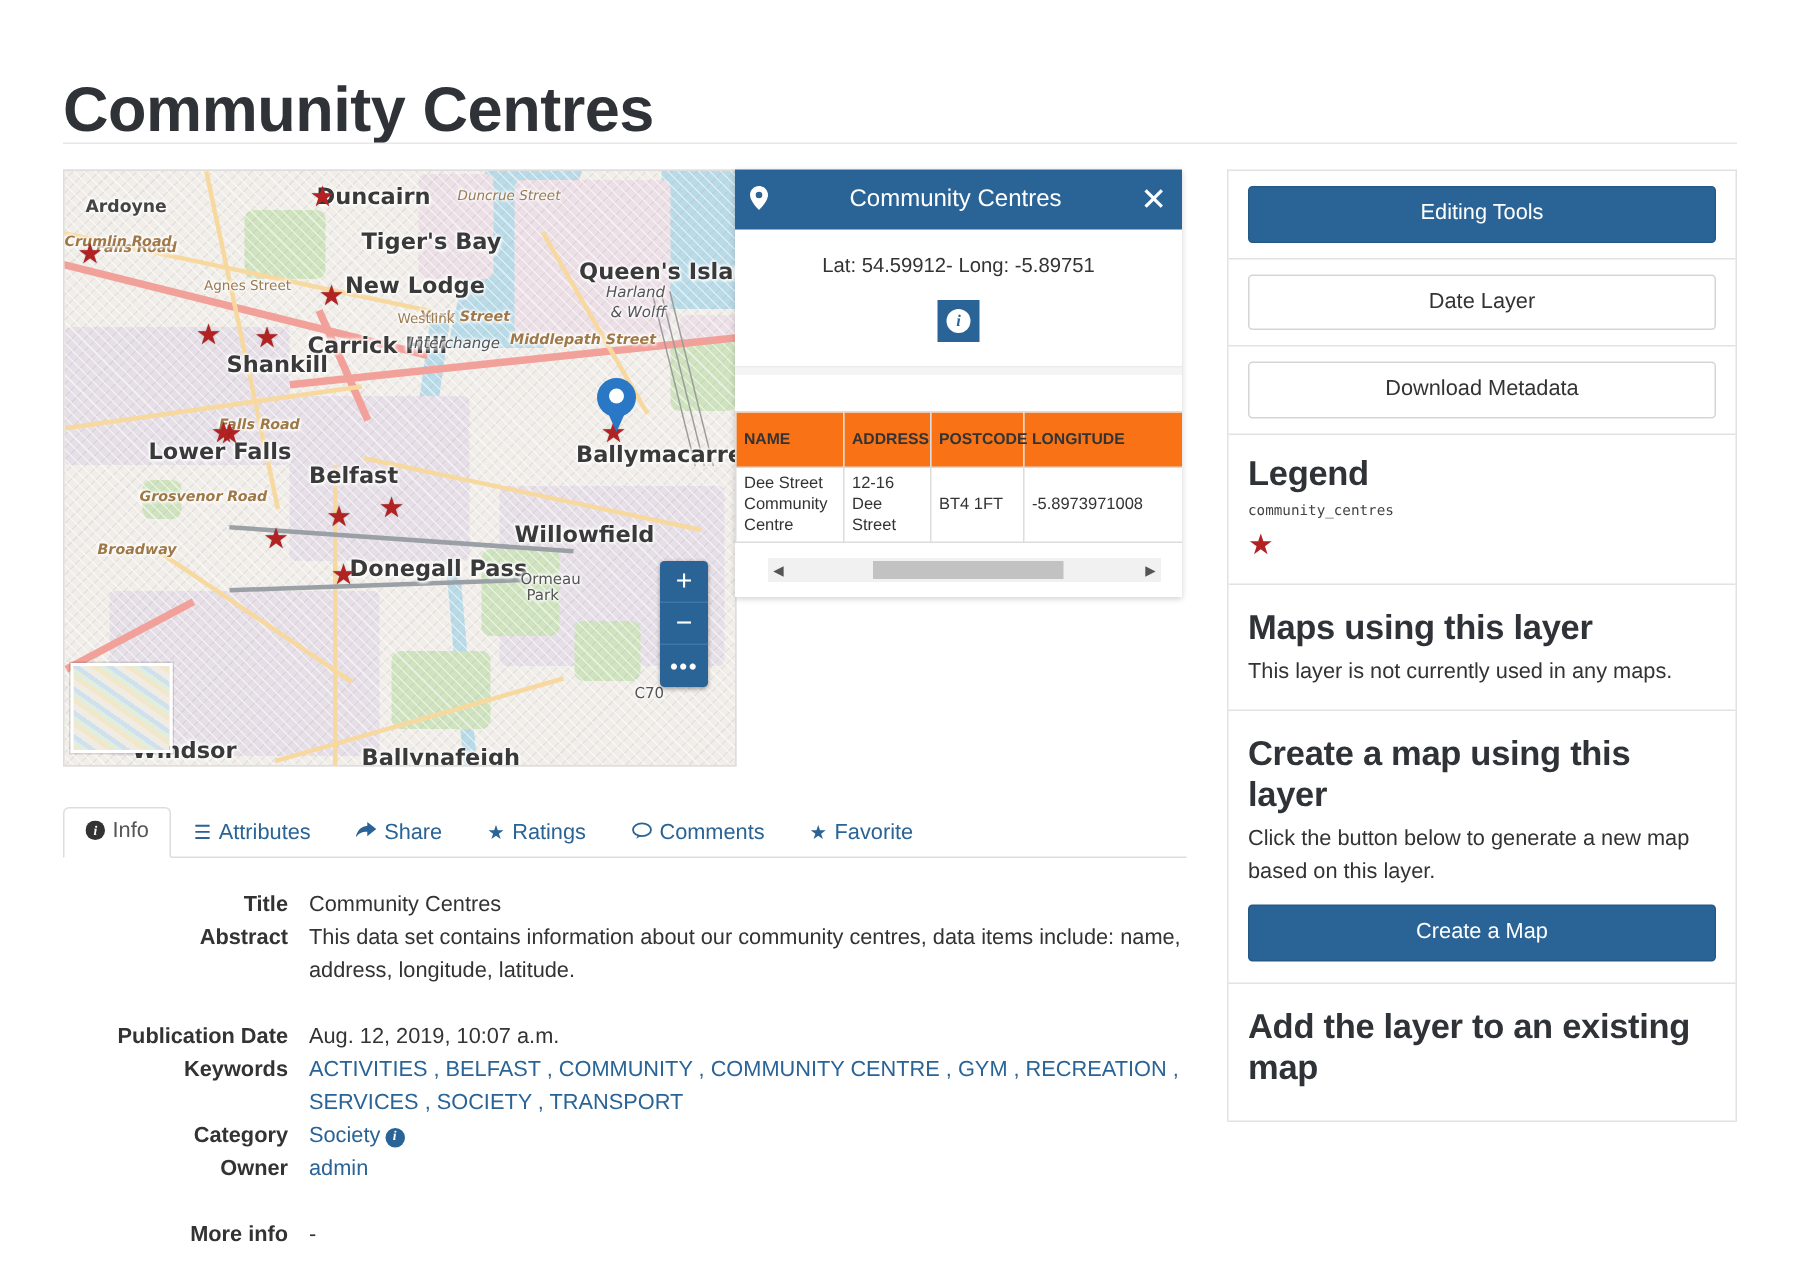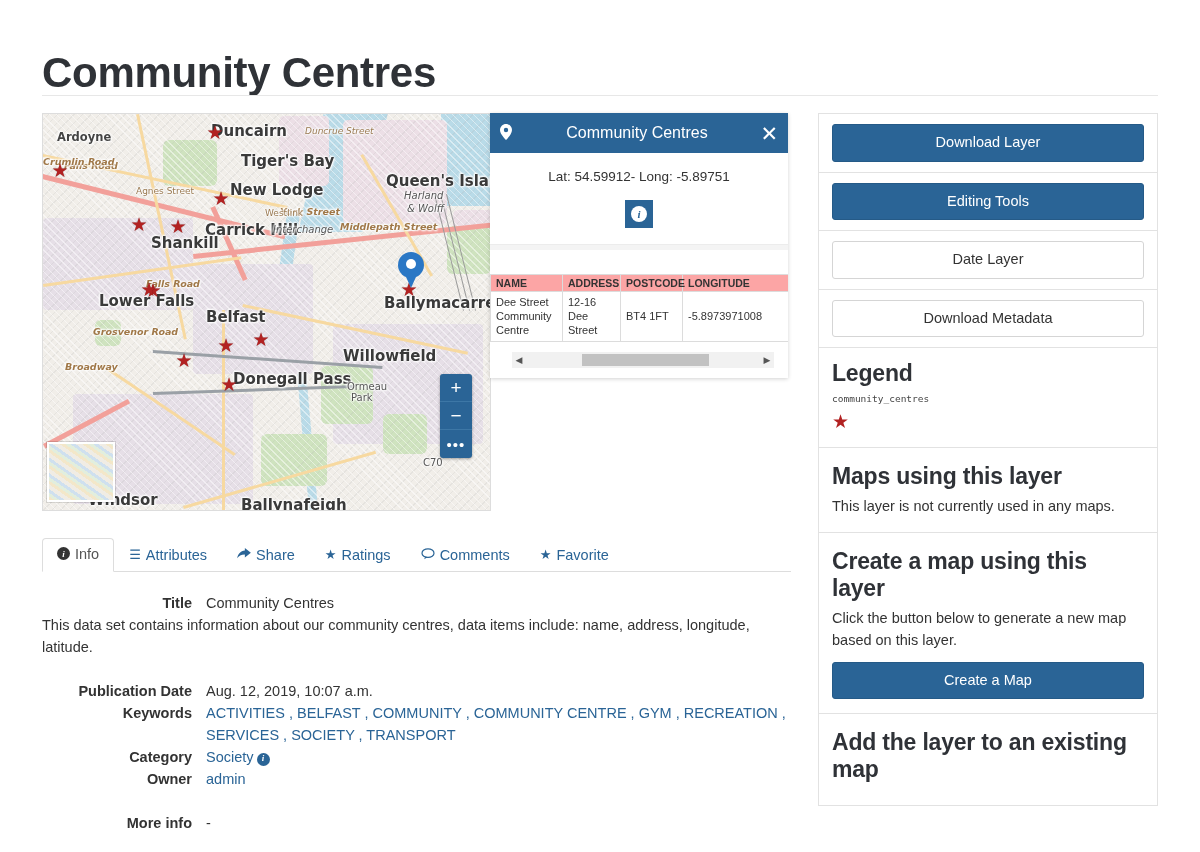--- a/index.html
+++ b/index.html
@@ -190,25 +190,25 @@
   .tbl-shift { margin-left: -86px; width: 384px; }
   .cut-label { font-size: 11px; color:#444; padding-left: 2px; height:14px; }
   table.attr {
     border-collapse: collapse;
     font-size: 11px;
     color: #333;
     table-layout: fixed;
     width: 384px;
   }
   table.attr th {
-    background: #fca5a5;
+    background: #f97316;
     border: 1px solid #dcdcdc;
     font-weight: 700;
     text-align: left;
-    padding: 2px 5px;
+    padding: 12px 5px;
     font-size: 10.5px;
     white-space: nowrap;
   }
   table.attr td {
     border: 1px solid #dcdcdc;
     padding: 4px 5px;
     vertical-align: middle;
     line-height: 1.25;
   }
   .col-0 { width: 86px; }
@@ -554,20 +554,21 @@
         <span>Favorite</span>
       </div>
     </div>
 
   <div class="info-table">
     <div class="row">
       <div class="k">Title</div>
       <div class="v">Community Centres</div>
     </div>
     <div class="row">
+      <div class="k">Abstract</div>
       <div class="v">This data set contains information about our community centres, data items include: name, address, longitude, latitude.</div>
     </div>
     <div class="spacer-row"></div>
     <div class="row">
       <div class="k">Publication Date</div>
       <div class="v">Aug. 12, 2019, 10:07 a.m.</div>
     </div>
     <div class="row">
       <div class="k">Keywords</div>
       <div class="v link">ACTIVITIES , BELFAST , COMMUNITY , COMMUNITY CENTRE , GYM , RECREATION , SERVICES , SOCIETY , TRANSPORT</div>
@@ -584,23 +585,20 @@
     </div>
     <div class="spacer-row"></div>
     <div class="row">
       <div class="k moreinfo-k">More info</div>
       <div class="v">-</div>
     </div>
   </div>
 
   <div class="side">
     <div class="side-sec">
-      <div class="btn btn-primary">Download Layer</div>
-    </div>
-    <div class="side-sec">
       <div class="btn btn-primary">Editing Tools</div>
     </div>
     <div class="side-sec">
       <div class="btn btn-default">Date Layer</div>
     </div>
     <div class="side-sec">
       <div class="btn btn-default">Download Metadata</div>
     </div>
 
     <div class="side-sec" style="padding-bottom:16px;">

